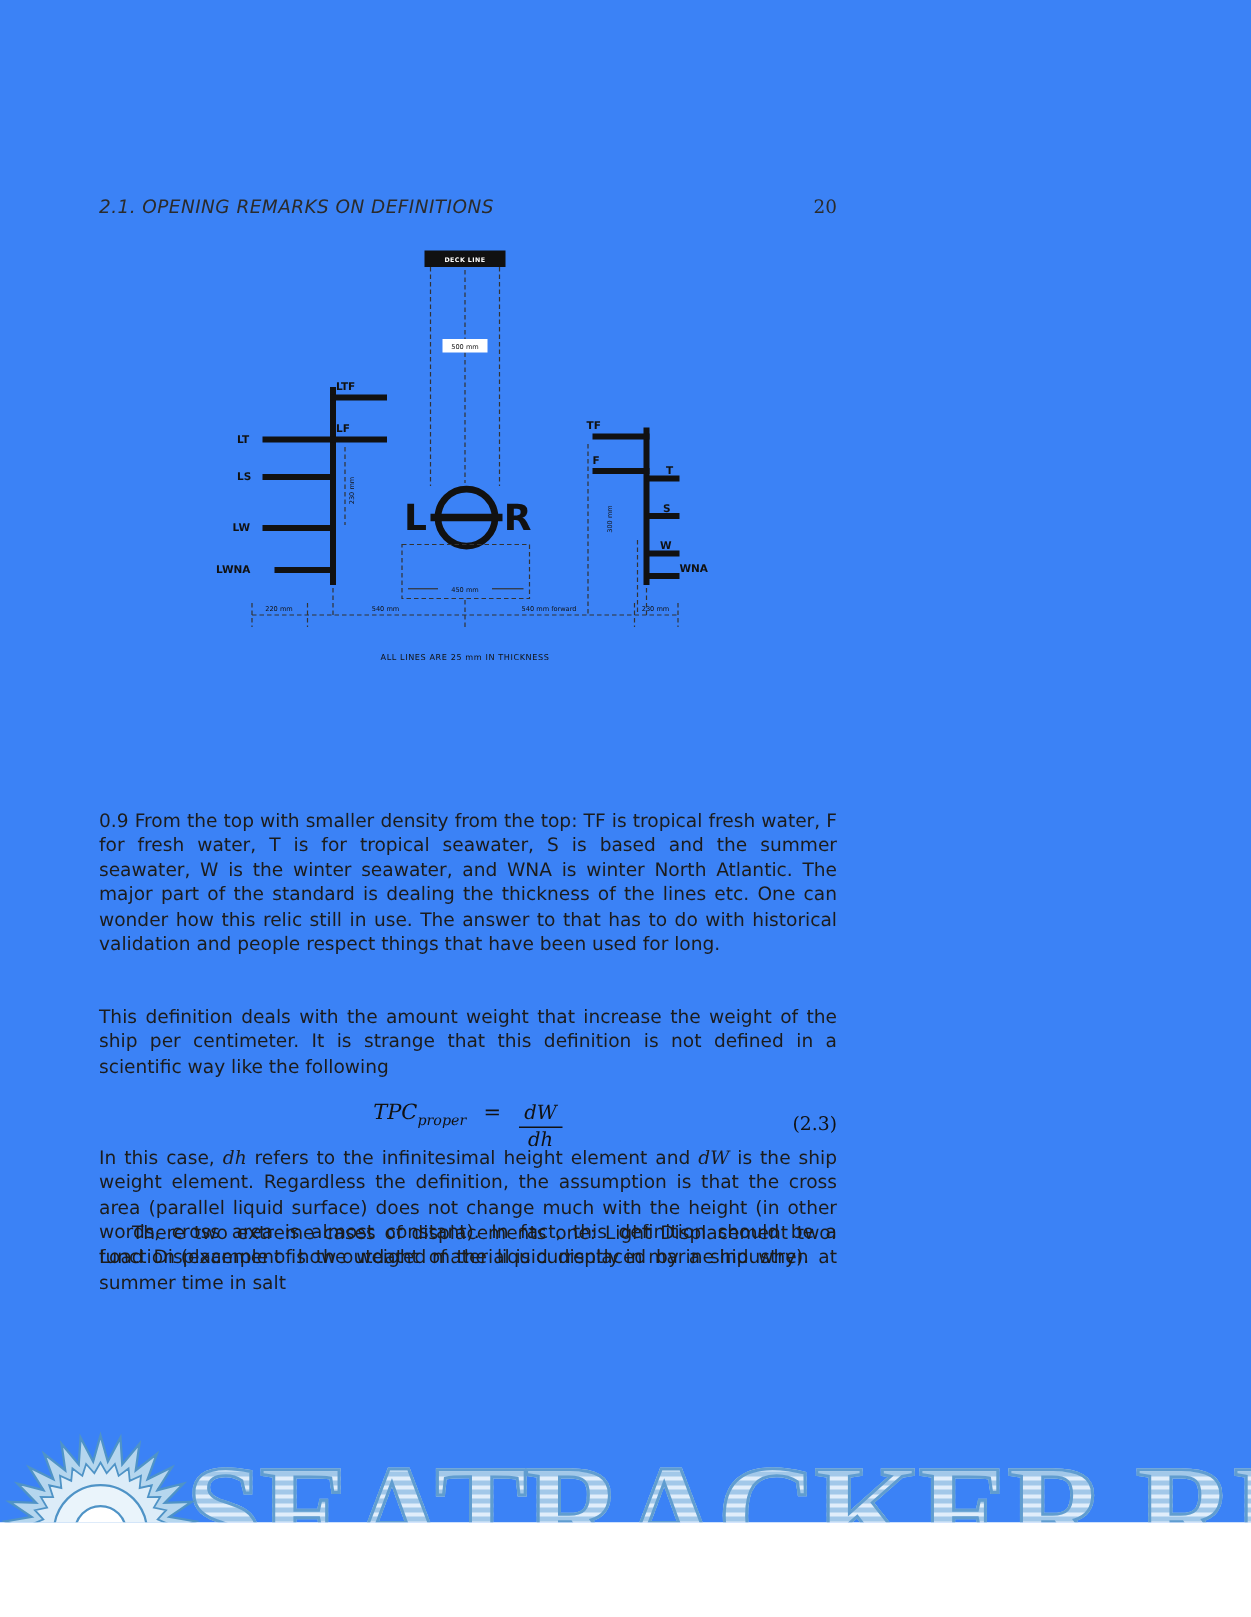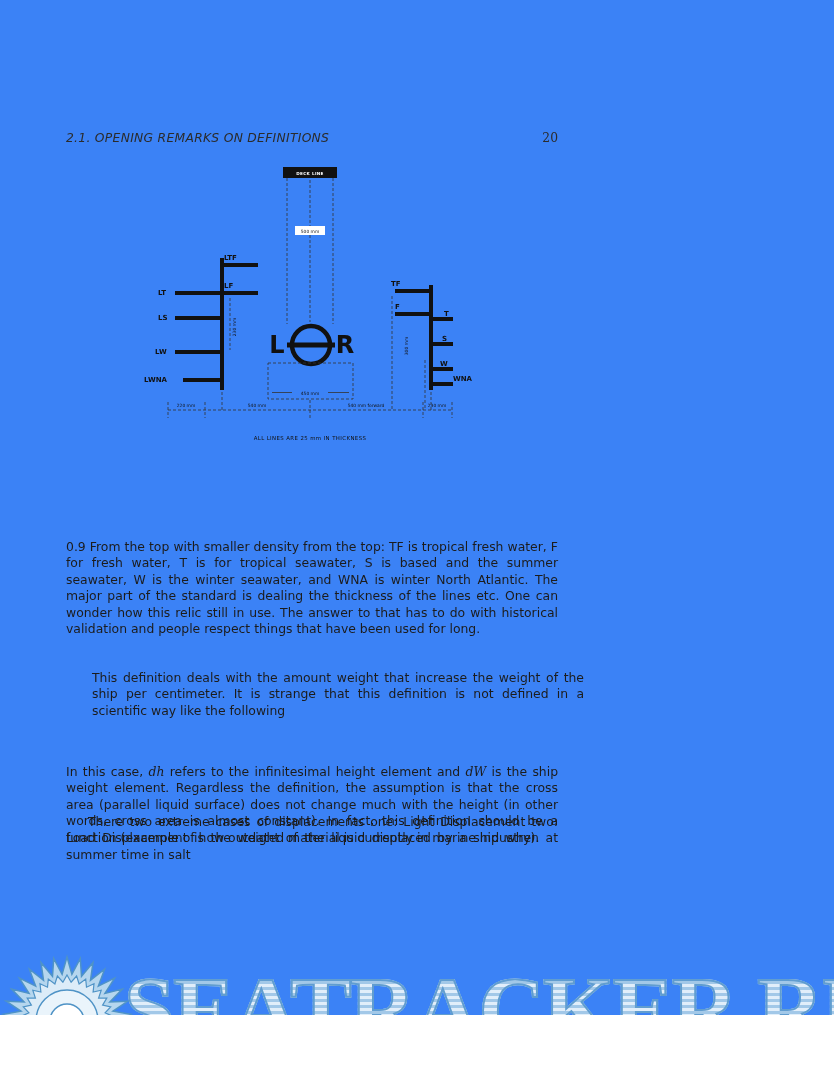--- a/index.html
+++ b/index.html
@@ -26,21 +26,21 @@
 
   
   .caption{position:absolute;top:484px;left:100px;width:458px;
            font-family:"DejaVu Serif",serif;font-size:10.6px;line-height:13.2px;
            white-space:pre-line;text-indent:-17px;color:#111;}
 
   
   .para{position:absolute;left:66px;width:492px;margin:0;font-size:12.4px;
         line-height:16.4px;text-align:justify;color:#1c1c1c;}
   .p1{top:539px;}
-  .p2{top:670px;margin-left:26px;}
+  .p2{top:670px;}
   .p3{top:764px;}
   .p4{top:814px;text-indent:22px;}
   .mathvar{font-family:"DejaVu Serif",serif;font-style:italic;}
 
   .h3{position:absolute;top:642px;left:66px;margin:0;font-size:15.5px;font-weight:bold;color:#111;}
   .h3 .h3-title{margin-left:26px;}
 
   
   .equation{position:absolute;top:727px;left:66px;width:492px;height:48px;
             display:flex;align-items:center;justify-content:center;
@@ -139,20 +139,31 @@
 
     <text x="170" y="280" text-anchor="middle" class="t-note">ALL LINES ARE 25 mm IN THICKNESS</text>
   </svg>
 
 
   <p class="para p1">0.9 From the top with smaller density from the top:  TF is tropical fresh water, F for fresh water, T is for tropical seawater, S is based and the summer seawater, W is the winter seawater, and WNA is winter North Atlantic.  The major part of the standard is dealing the thickness of the lines etc.  One can wonder how this relic still in use.  The answer to that has to do with historical validation and people respect things that have been used for long.</p>
 
 
   <p class="para p2">This definition deals with the amount weight that increase the weight of the ship per centimeter.  It is strange that this definition is not defined in a scientific way like the following</p>
 
+  <div class="equation">
+    <span class="eq-body">
+      <span class="eq-lhs"><span>TPC</span><sub>proper</sub></span>
+      <span class="eq-sign">=</span>
+      <span class="frac">
+        <span class="num">dW</span>
+        <span class="den">dh</span>
+      </span>
+    </span>
+    <span class="eq-number">(2.3)</span>
+  </div>
 
   <p class="para p3"><span>In this case, </span><span class="mathvar">dh</span><span> refers to the infinitesimal height element and </span><span class="mathvar">dW</span><span> is the ship weight element.  Regardless the definition, the assumption is that the cross area (parallel liquid surface) does not change much with the height (in other words, cross area is almost constant).  In fact, this definition should be a function (example of how outdated material is currently in marine industry).</span></p>
 
   <p class="para p4">There two extreme cases of displacements one:  Light Displacement two:  Load Displacement is the weight of the liquid displaced by a ship when at summer time in salt</p>
 
   <div class="bottom-rule"></div>
   <div class="wm-text">SEATRACKER.RU</div>
   <svg class="sun" viewBox="0 0 134 134" aria-hidden="true">
     <polygon fill="#b5d6ee" stroke="#4f93c6" stroke-width="1.5" points="67.0,3.0 71.9,20.3 80.3,4.4 81.5,22.3 93.0,8.5 90.5,26.3 104.6,15.2 98.4,32.1 114.6,24.2 105.0,39.4 122.4,35.0 109.9,47.9 127.9,47.2 113.0,57.2 130.6,60.3 114.0,67.0 130.6,73.7 113.0,76.8 127.9,86.8 109.9,86.1 122.4,99.0 105.0,94.6 114.6,109.8 98.4,101.9 104.6,118.8 90.5,107.7 93.0,125.5 81.5,111.7 80.3,129.6 71.9,113.7 67.0,131.0 62.1,113.7 53.7,129.6 52.5,111.7 41.0,125.5 43.5,107.7 29.4,118.8 35.6,101.9 19.4,109.8 29.0,94.6 11.6,99.0 24.1,86.1 6.1,86.8 21.0,76.8 3.4,73.7 20.0,67.0 3.4,60.3 21.0,57.2 6.1,47.2 24.1,47.9 11.6,35.0 29.0,39.4 19.4,24.2 35.6,32.1 29.4,15.2 43.5,26.3 41.0,8.5 52.5,22.3 53.7,4.4 62.1,20.3"></polygon>
     <polygon fill="#dcecf8" stroke="#4f93c6" stroke-width="1.2" points="67.0,21.0 71.1,28.2 76.6,22.0 79.1,29.9 85.7,25.0 86.5,33.2 94.0,29.8 93.1,38.0 101.2,36.2 98.6,44.1 106.8,44.0 102.6,51.1 110.7,52.8 105.1,58.9 112.7,62.2 106.0,67.0 112.7,71.8 105.1,75.1 110.7,81.2 102.6,82.9 106.8,90.0 98.6,89.9 101.2,97.8 93.1,96.0 94.0,104.2 86.5,100.8 85.7,109.0 79.1,104.1 76.6,112.0 71.1,105.8 67.0,113.0 62.9,105.8 57.4,112.0 54.9,104.1 48.3,109.0 47.5,100.8 40.0,104.2 40.9,96.0 32.8,97.8 35.4,89.9 27.2,90.0 31.4,82.9 23.3,81.2 28.9,75.1 21.3,71.8 28.0,67.0 21.3,62.2 28.9,58.9 23.3,52.8 31.4,51.1 27.2,44.0 35.4,44.1 32.8,36.2 40.9,38.0 40.0,29.8 47.5,33.2 48.3,25.0 54.9,29.9 57.4,22.0 62.9,28.2"></polygon>

